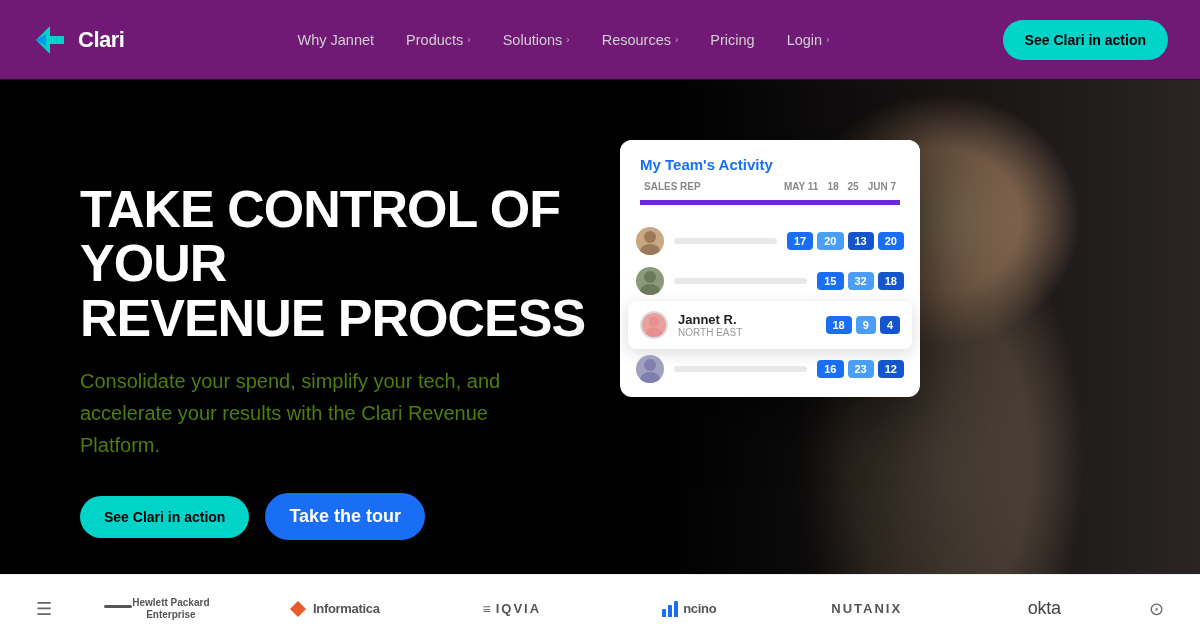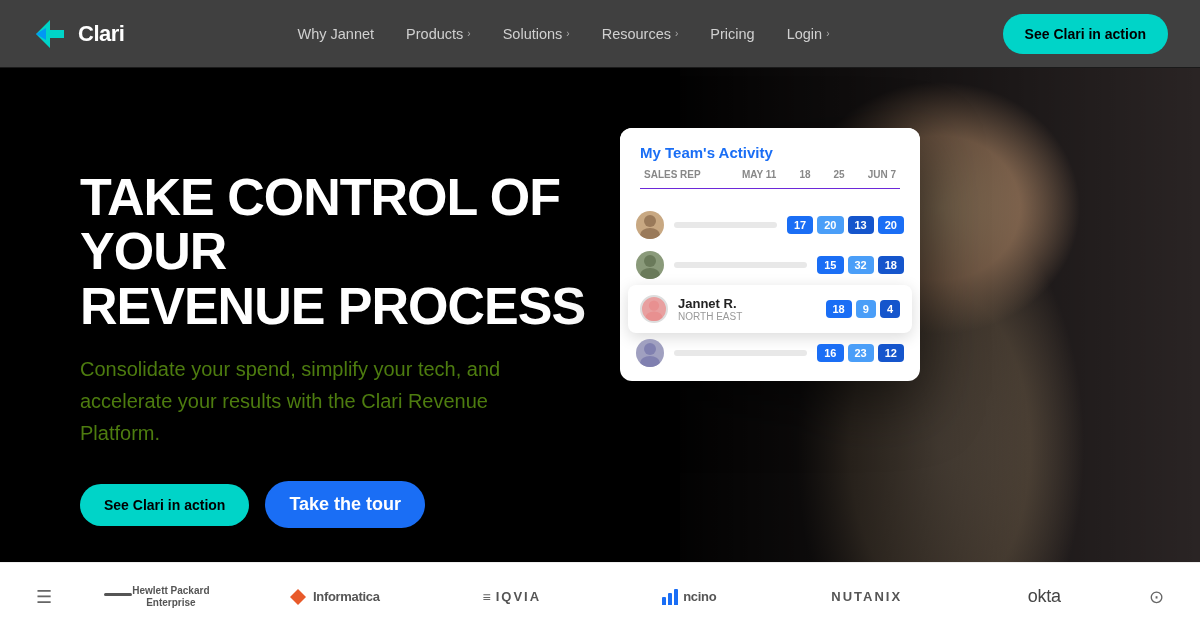--- a/index.html
+++ b/index.html
@@ -1,21 +1,21 @@
 <!DOCTYPE html>
 <html><head>
   <meta charset="utf-8">
   <style>
     * { margin: 0; padding: 0; box-sizing: border-box; }
     body { width: 1200px; height: 630px; overflow: hidden; font-family: -apple-system, BlinkMacSystemFont, 'Segoe UI', sans-serif; background: #000; }
 
     
     nav {
       display: flex; align-items: center; justify-content: space-between;
-      padding: 0 32px; height: 68px; background: #404040; border-bottom: 1px solid #1a1a1a;
+      padding: 0 32px; height: 80px; background: #701a75; border-bottom: 1px solid #1a1a1a;
       position: relative; z-index: 10;
     }
     .nav-logo { display: flex; align-items: center; gap: 10px; }
     .nav-logo-icon { width: 36px; height: 36px; }
     .nav-logo-text { color: #fff; font-size: 22px; font-weight: 700; letter-spacing: -0.5px; }
     .nav-links { display: flex; align-items: center; gap: 4px; }
     .nav-link {
       color: #d0d0d0; font-size: 14.5px; padding: 8px 14px; cursor: pointer;
       display: flex; align-items: center; gap: 4px; border-radius: 4px;
       text-decoration: none;
@@ -83,24 +83,24 @@
       width: 300px; background: #fff; border-radius: 12px;
       box-shadow: 0 20px 60px rgba(0,0,0,0.5);
       padding: 0; overflow: hidden;
     }
     .card-header {
       padding: 16px 20px 8px; background: #fff;
     }
     .card-title { font-size: 15px; font-weight: 700; color: #1a6ef5; margin-bottom: 8px; }
     .card-cols {
       display: flex; font-size: 10px; color: #888; font-weight: 600;
-      padding: 0 4px 8px; border-bottom: 1px solid #6d28d9;
+      padding: 0 4px 8px; border-bottom: 5px solid #6d28d9;
       justify-content: space-between;
     }
-    .col-dates { display: flex; gap: 23px; }
+    .col-dates { display: flex; gap: 9px; }
     .card-rows { padding: 8px 0; }
     .card-row {
       display: flex; align-items: center; padding: 6px 16px; gap: 10px;
     }
     .card-row.highlighted {
       background: #fff; margin: 0 8px; border-radius: 8px;
       box-shadow: 0 4px 16px rgba(0,0,0,0.15); padding: 10px 12px; align-items: center;
     }
     .avatar-circle {
       width: 28px; height: 28px; border-radius: 50%; flex-shrink: 0;

